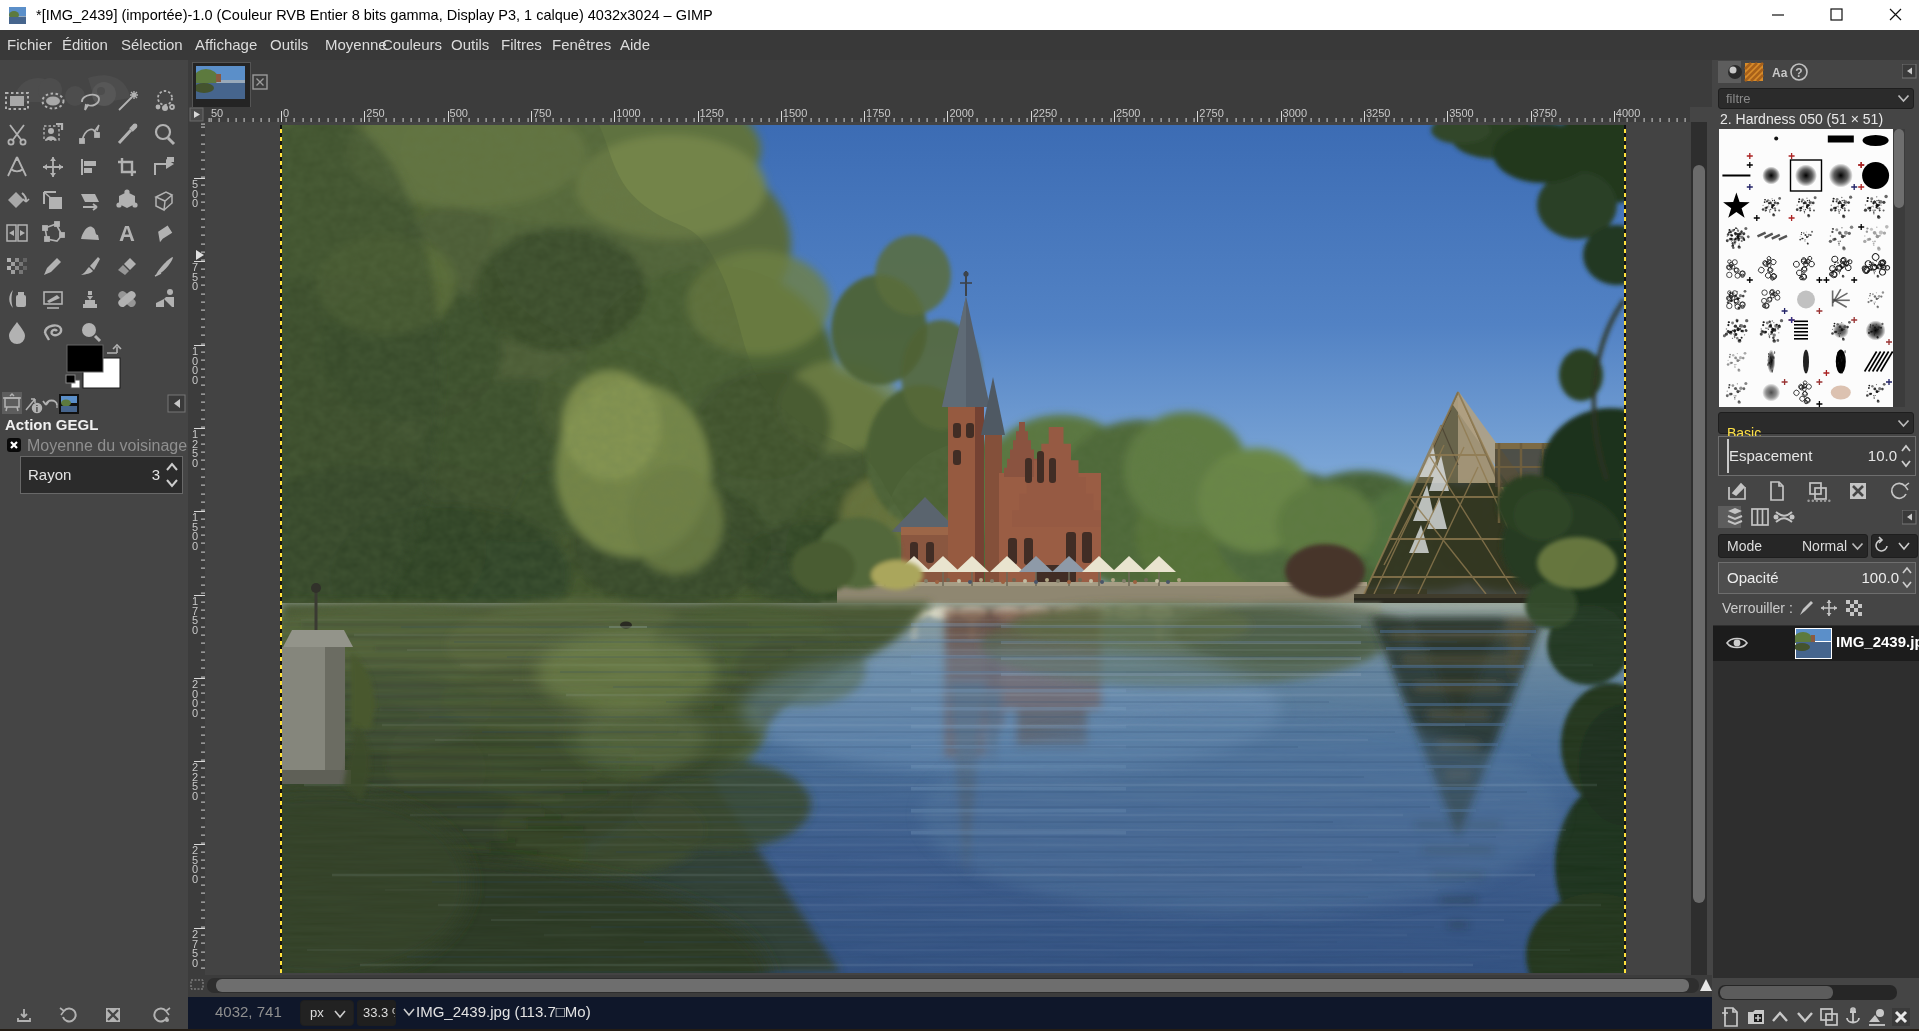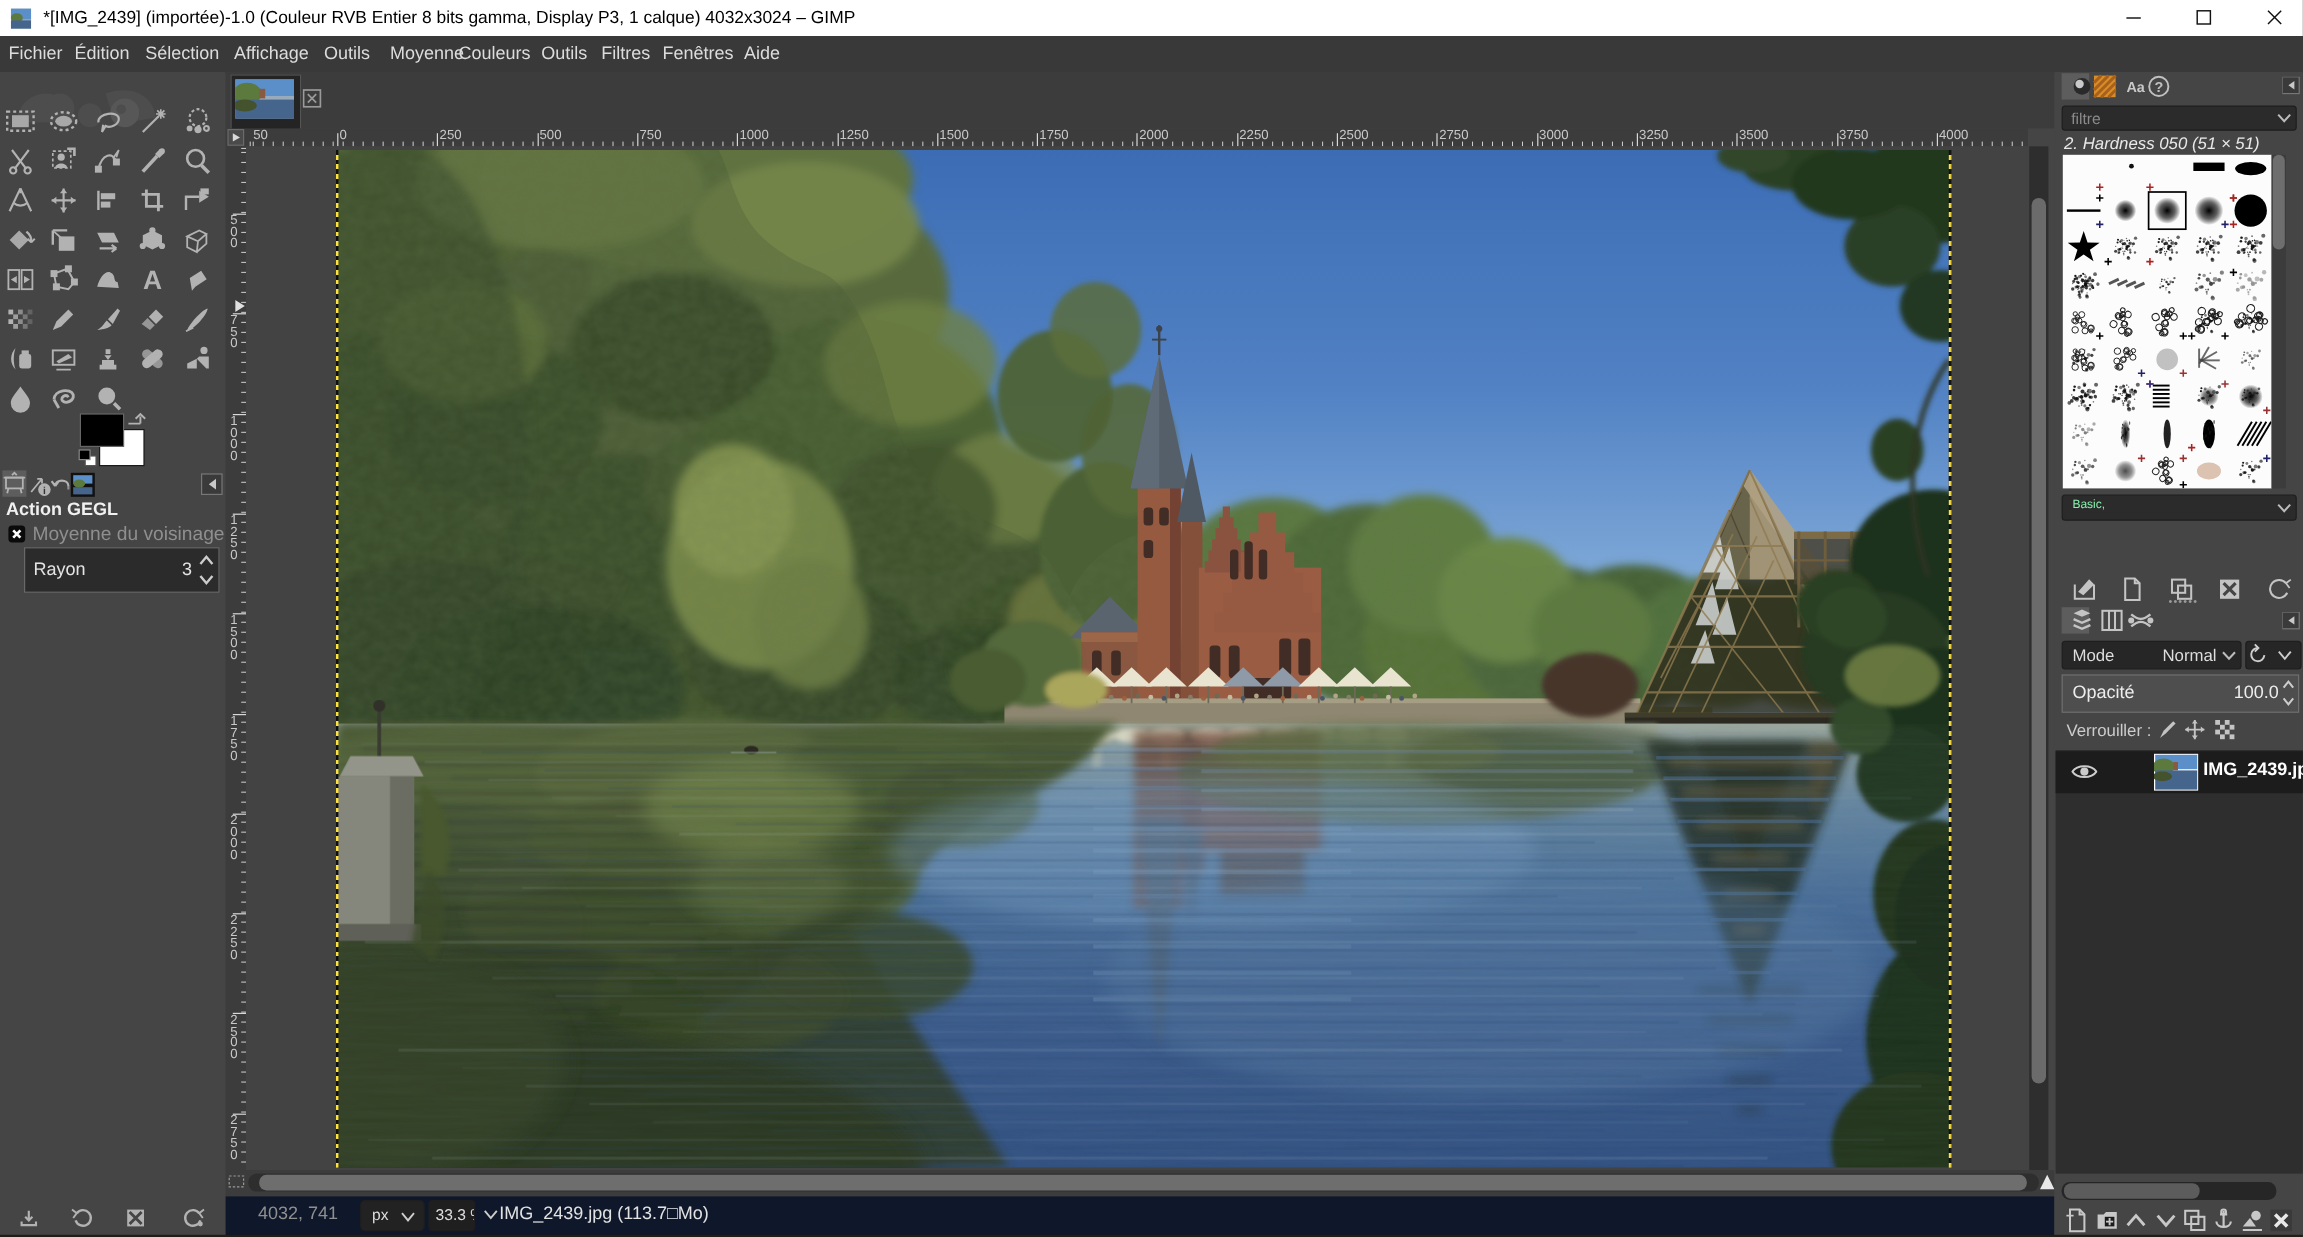--- a/index.html
+++ b/index.html
@@ -920,21 +920,21 @@
     <svg class="a" style="left:190px;top:4px" width="15" height="15">
       <rect x="0" y="0" width="14" height="14" fill="#3a3a3a" stroke="#777"></rect>
       <path d="M10 3.5 L5 7 L10 10.5 Z" fill="#c8c8c8"></path>
     </svg>
     <div class="a entry" style="left:6px;top:28px;width:194px;height:19px">
       <span style="position:absolute;left:7px;top:2px;font-size:13px;color:#8a8a8a">filtre</span>
       <svg class="a" style="left:178px;top:5px" width="13" height="9">
         <path d="M1.5 1.5 L6.5 7 L11.5 1.5" fill="none" stroke="#bbb" stroke-width="1.7"></path>
       </svg>
     </div>
-    <div class="a" style="left:8px;top:51px;font-size:14px;font-style:italic;color:#e8e8e8">2. Hardness 050 (51 × 51)</div>
+    <div class="a" style="left:8px;top:51px;font-size:14px;color:#e8e8e8">2. Hardness 050 (51 × 51)</div>
     <div class="a" style="left:7px;top:69px;width:174px;height:278px;background:#fcfcfc;overflow:hidden" id="brushgrid"><svg width="174" height="278">
         <defs>
           <radialGradient id="bd">
             <stop offset="0" stop-color="#000"></stop>
             <stop offset=".55" stop-color="#333" stop-opacity=".8"></stop>
             <stop offset="1" stop-color="#000" stop-opacity="0"></stop>
           </radialGradient>
           <g id="nb">
             <circle cx="-3.2" cy="-6.3" r="1.2" fill="#111" opacity="0.54"></circle>
             <circle cx="0.6" cy="-2.4" r="0.6" fill="#111" opacity="0.75"></circle>
@@ -1075,23 +1075,32 @@
         <path d="M97.39999999999999 182 L103.39999999999999 182 M100.39999999999999 179 L100.39999999999999 185" stroke="#933" stroke-width="1.3"></path>
         <path d="M104.39999999999999 244 L110.39999999999999 244 M107.39999999999999 241 L107.39999999999999 247" stroke="#a22" stroke-width="1.3"></path>
         <path d="M139.2 36 L145.2 36 M142.2 33 L142.2 39" stroke="#a22" stroke-width="1.3"></path>
         <path d="M69.6 191 L75.6 191 M72.6 188 L72.6 194" stroke="#338" stroke-width="1.3"></path>
         <path d="M132.2 151 L138.2 151 M135.2 148 L135.2 154" stroke="#000" stroke-width="1.3"></path>
       </svg></div>
     <div class="a" style="left:181px;top:69px;width:12px;height:278px;background:#3c3c3c">
       <div class="a" style="left:1px;top:0;width:10px;height:79px;background:#6e6e6e;border-radius:5px"></div>
     </div>
     <div class="a entry" style="left:6px;top:352px;width:194px;height:20px">
-      <span style="position:absolute;left:8px;top:2px;font-size:10px;color:#86efac">Basic,</span>
+      <span style="position:absolute;left:8px;top:12px;font-size:14px;color:#fde047">Basic,</span>
       <svg class="a" style="left:178px;top:6px" width="13" height="9">
         <path d="M1.5 1.5 L6.5 7 L11.5 1.5" fill="none" stroke="#bbb" stroke-width="1.7"></path>
+      </svg>
+    </div>
+    <div class="a" style="left:6px;top:376px;width:196px;height:38px;background:#3f3f3f;border:1px solid #6e6e6e">
+      <div class="a" style="left:8px;top:2px;width:2px;height:34px;background:#c8c8c8"></div>
+      <div class="a" style="left:10px;top:0;height:38px;line-height:38px;font-size:15px;color:#e6e6e6">Espacement</div>
+      <div class="a" style="right:18px;top:0;height:38px;line-height:38px;font-size:15px;color:#e6e6e6">10.0</div>
+      <svg class="a" style="right:3px;top:5px" width="12" height="28">
+        <path d="M2 9 L6 4 L10 9" fill="none" stroke="#ccc" stroke-width="1.8"></path>
+        <path d="M2 19 L6 24 L10 19" fill="none" stroke="#ccc" stroke-width="1.8"></path>
       </svg>
     </div>
     <svg class="a" style="left:0;top:418px" width="207" height="26" fill="none" stroke="#c4c4c4" stroke-width="1.7">
       <g transform="translate(25,13)">
         <path d="M-8 -4 L-8 8 L8 8 L8 -4"></path>
         <path d="M-4 2 L4 -7 L7 -4 L-1 4 Z" fill="#c4c4c4"></path>
       </g>
       <g transform="translate(65,13)">
         <path d="M-6 -9 L2 -9 L6 -5 L6 9 L-6 9 Z"></path>
         <path d="M2 -9 L2 -5 L6 -5"></path>

